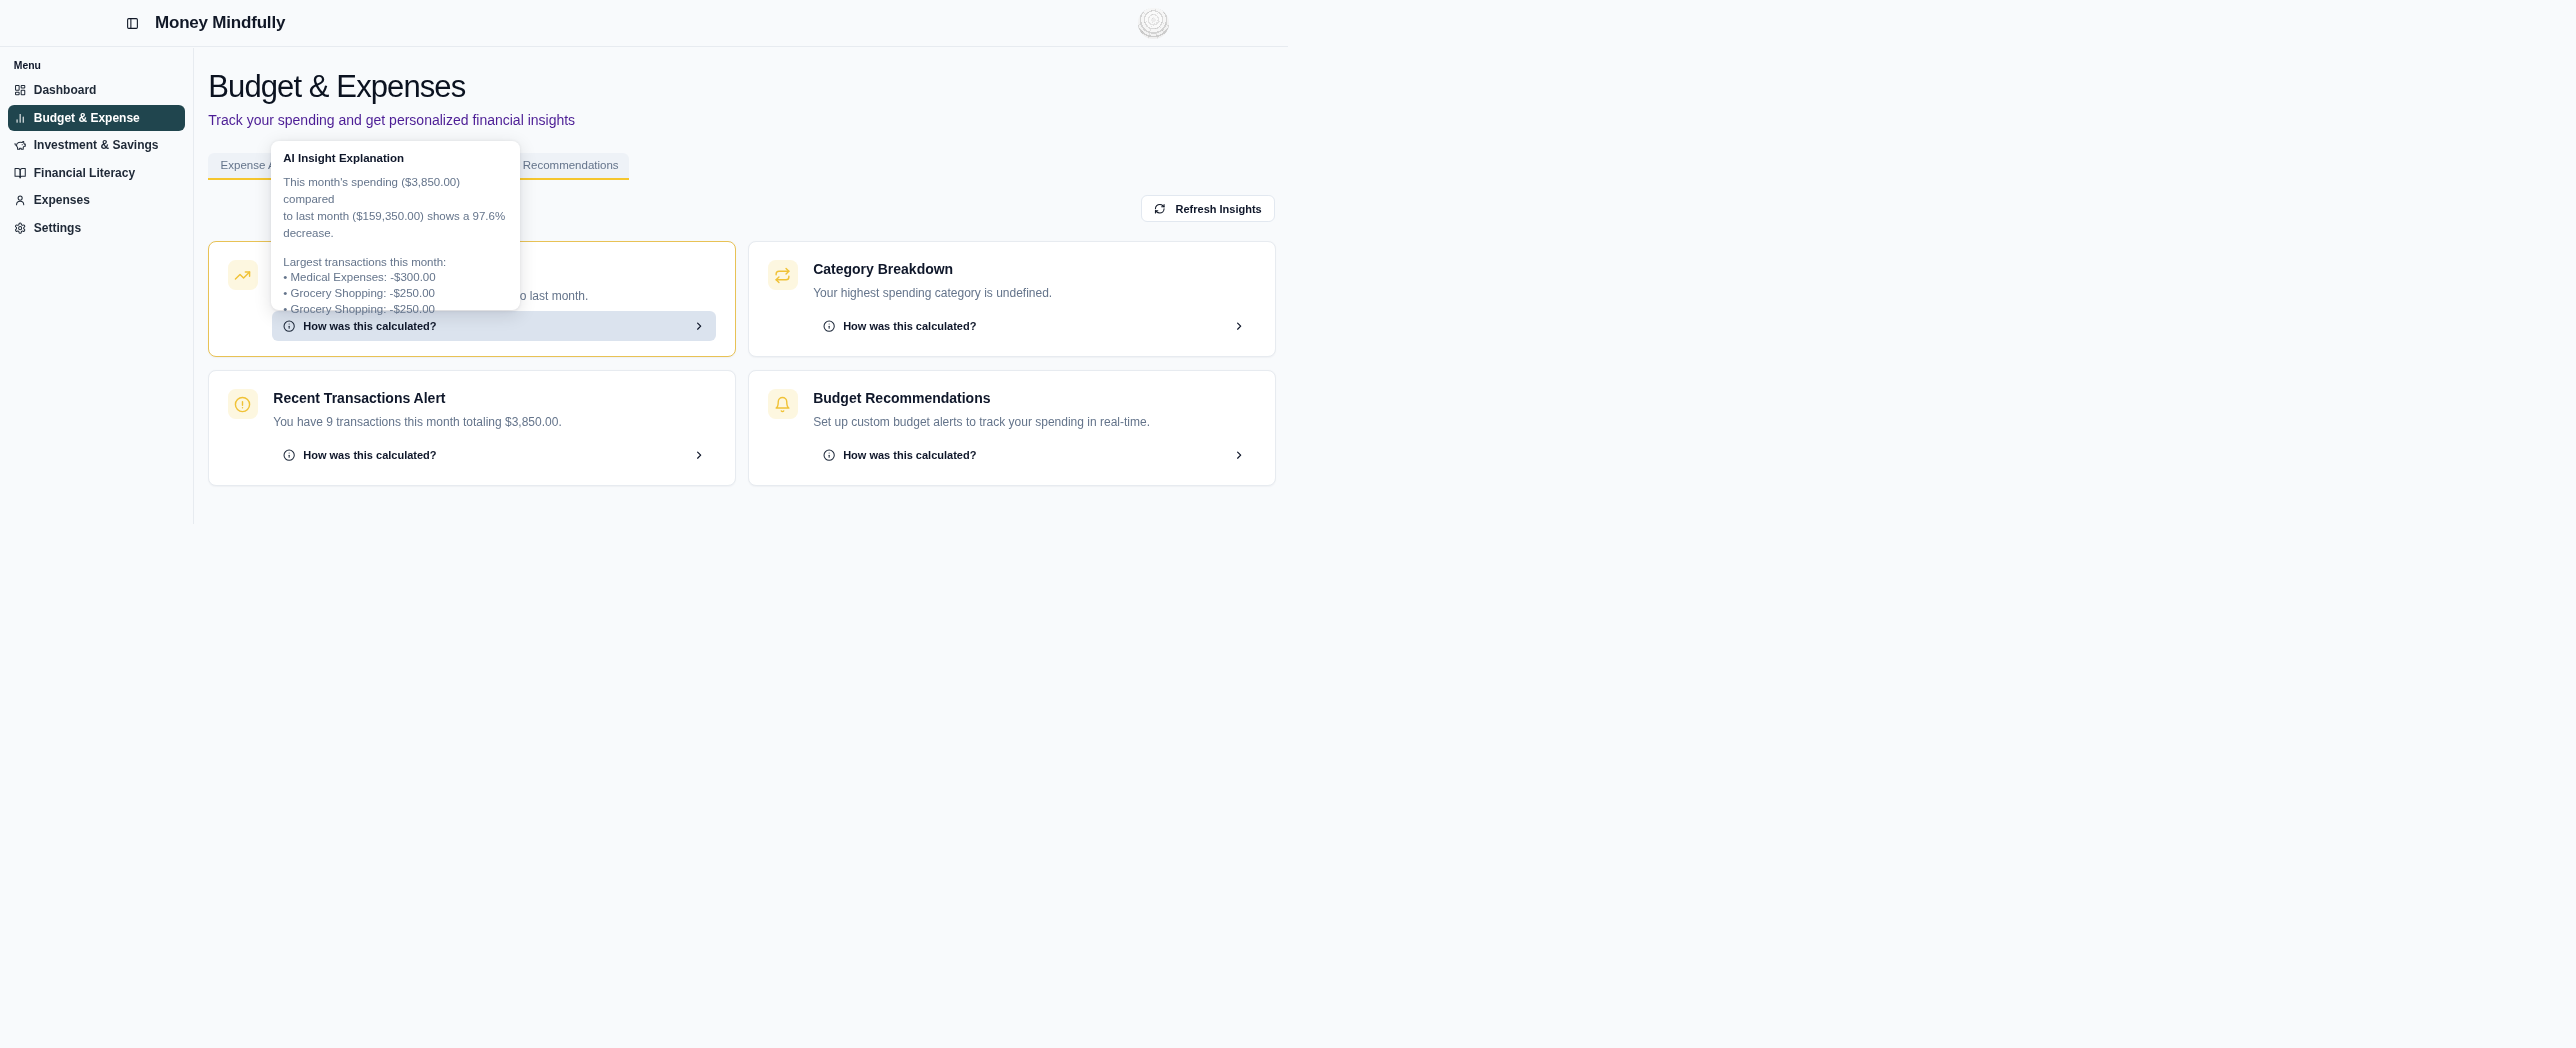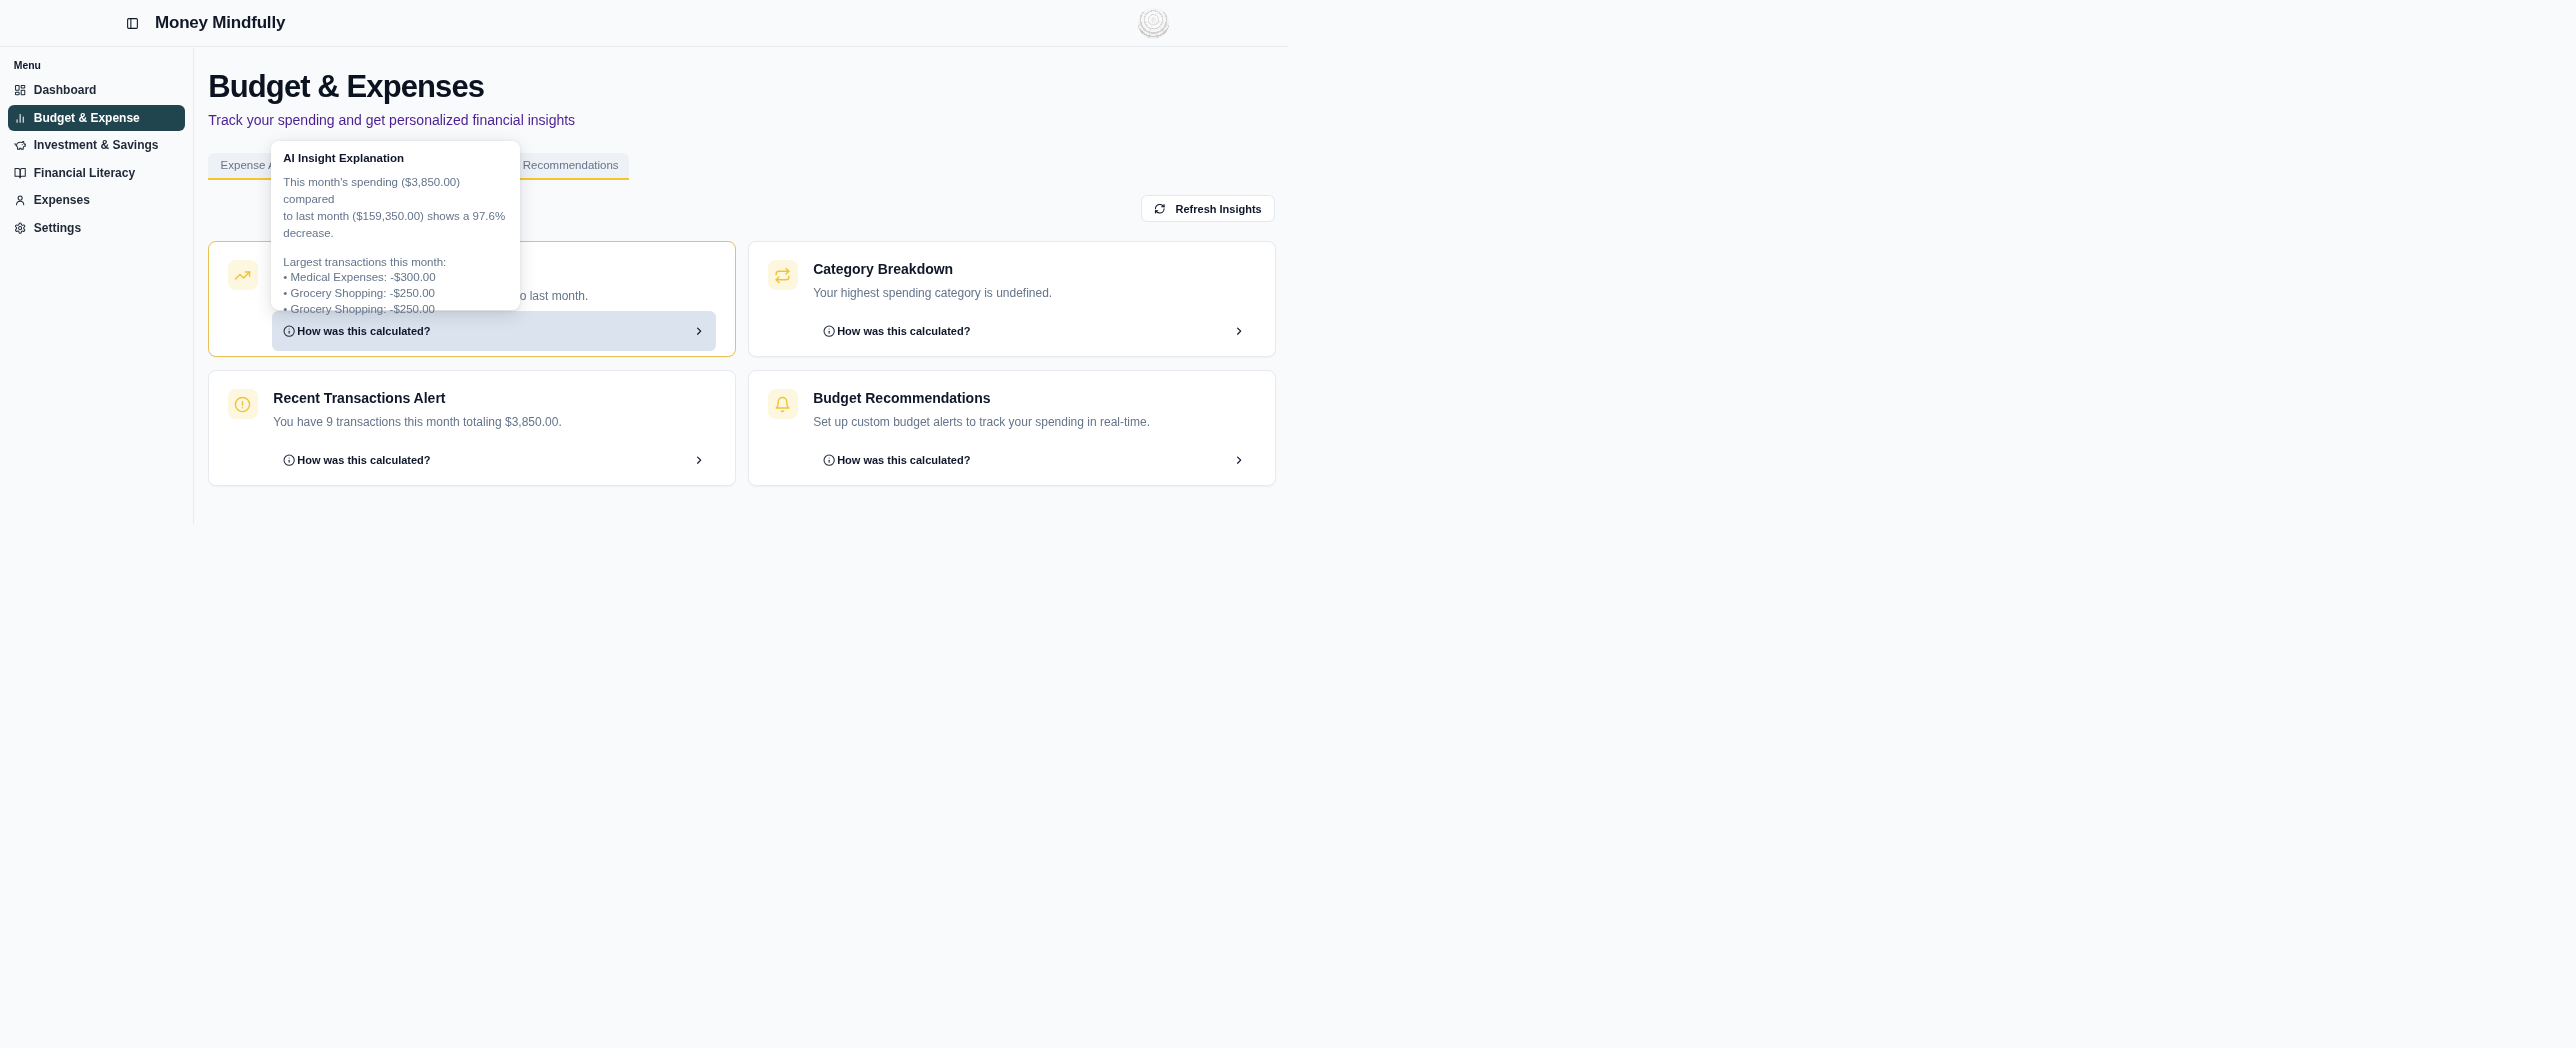--- a/index.html
+++ b/index.html
@@ -48,21 +48,21 @@
     height:26px; margin-bottom:1.5px; padding:0 5.4px;
     border-radius:6.1px; cursor:pointer;
     font-size:12px; color:#1f2937;font-weight:bold;
   }
   .nav-item .nav-icon { width:12.3px; height:12.3px; color:#1f2937; flex:0 0 12.3px; }
   .nav-item.active { background:#20454e; color:#ffffff; font-weight:600; }
   .nav-item.active .nav-icon { color:#ffffff; }
 
   
   .main { position:absolute; left:196px; top:48px; right:0; bottom:0; padding:21.5px 12.3px 0; }
-  .page-title { margin:0; font-size:31px; line-height:34px; font-weight:700; color:#0b1220; letter-spacing:-0.9px; }
+  .page-title { margin:0; font-size:31px; line-height:34px; font-weight:400; color:#0b1220; letter-spacing:-0.9px; }
   .page-subtitle { margin:7px 0 0; font-size:14px; line-height:19px; color:#4c1d95; }
 
   .tabs {
     margin-top:23px; width:421px; height:27px;
     display:flex; align-items:stretch;
     background:#eef2f7; border-radius:6.1px 6.1px 0 0;
     border-bottom:2.3px solid #f5c62e;
   }
   .tab {
     display:flex; align-items:center; padding:0 12.3px;
@@ -94,22 +94,22 @@
   .card-icon {
     position:absolute; left:18.4px; top:18.4px; width:30px; height:30px;
     border-radius:7.7px; background:#fdf7e0; color:#f0c236;
     display:flex; align-items:center; justify-content:center;
   }
   .card-icon svg { width:17px; height:17px; }
   .card-title { position:absolute; left:64px; top:19px; font-size:14px; font-weight:700; color:#0f172a; }
   .card-desc  { position:absolute; left:64px; top:44px; font-size:12px; color:#64748b; }
   .card-desc-fragment { position:absolute; left:307px; top:47px; font-size:12px; color:#64748b; }
   .card-row {
-    position:absolute; left:63px; right:18.4px; top:69px; height:40px;
-    display:flex; align-items:center; gap:2px; padding:0 10.7px;
+    position:absolute; left:63px; right:18.4px; top:69px; height:30px;
+    display:flex; align-items:center; gap:8px; padding:0 10.7px;
     border-radius:6.1px; cursor:pointer; background:transparent; border:none;
     font-family:inherit;
   }
   .card-row.row-active { background:#dbe3ee; }
   .row-info-icon { width:12.3px; height:12.3px; color:#1e293b; flex:0 0 12.3px; }
   .row-label { font-size:11px; font-weight:600; color:#0f172a; }
   .row-chevron { margin-left:auto; width:12.3px; height:12.3px; color:#0f172a; }
 
   
   .popover {

